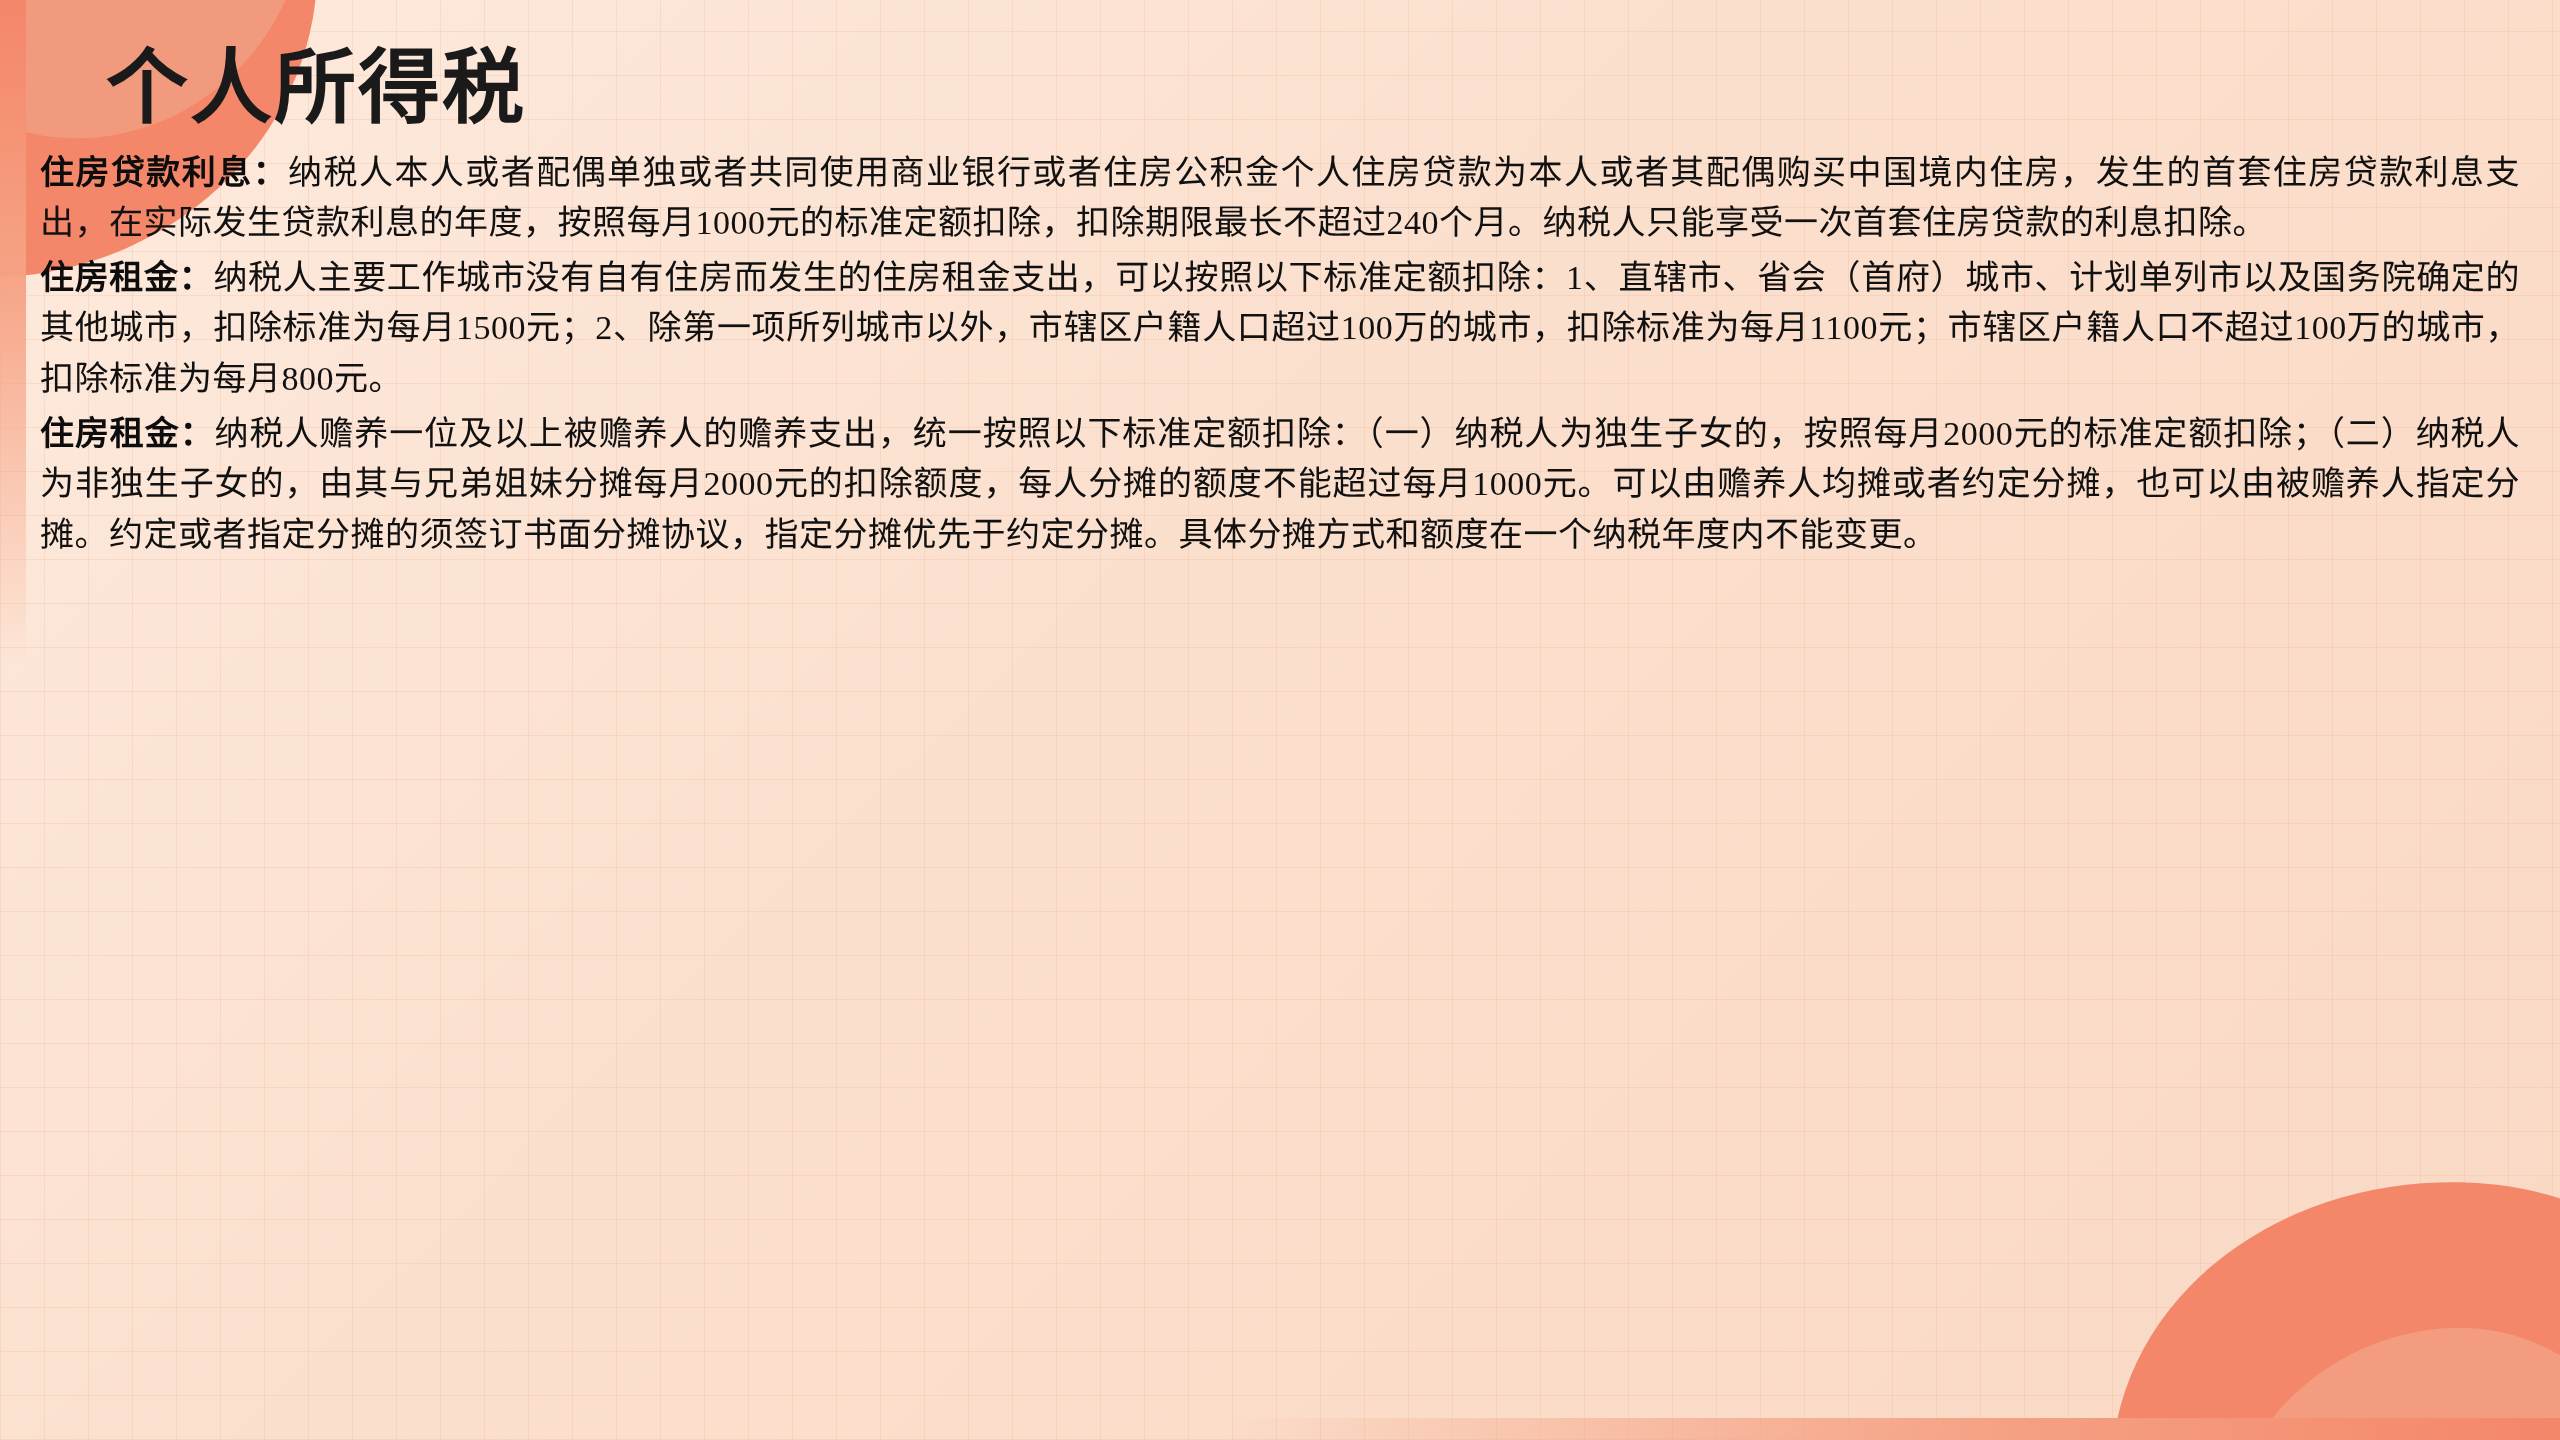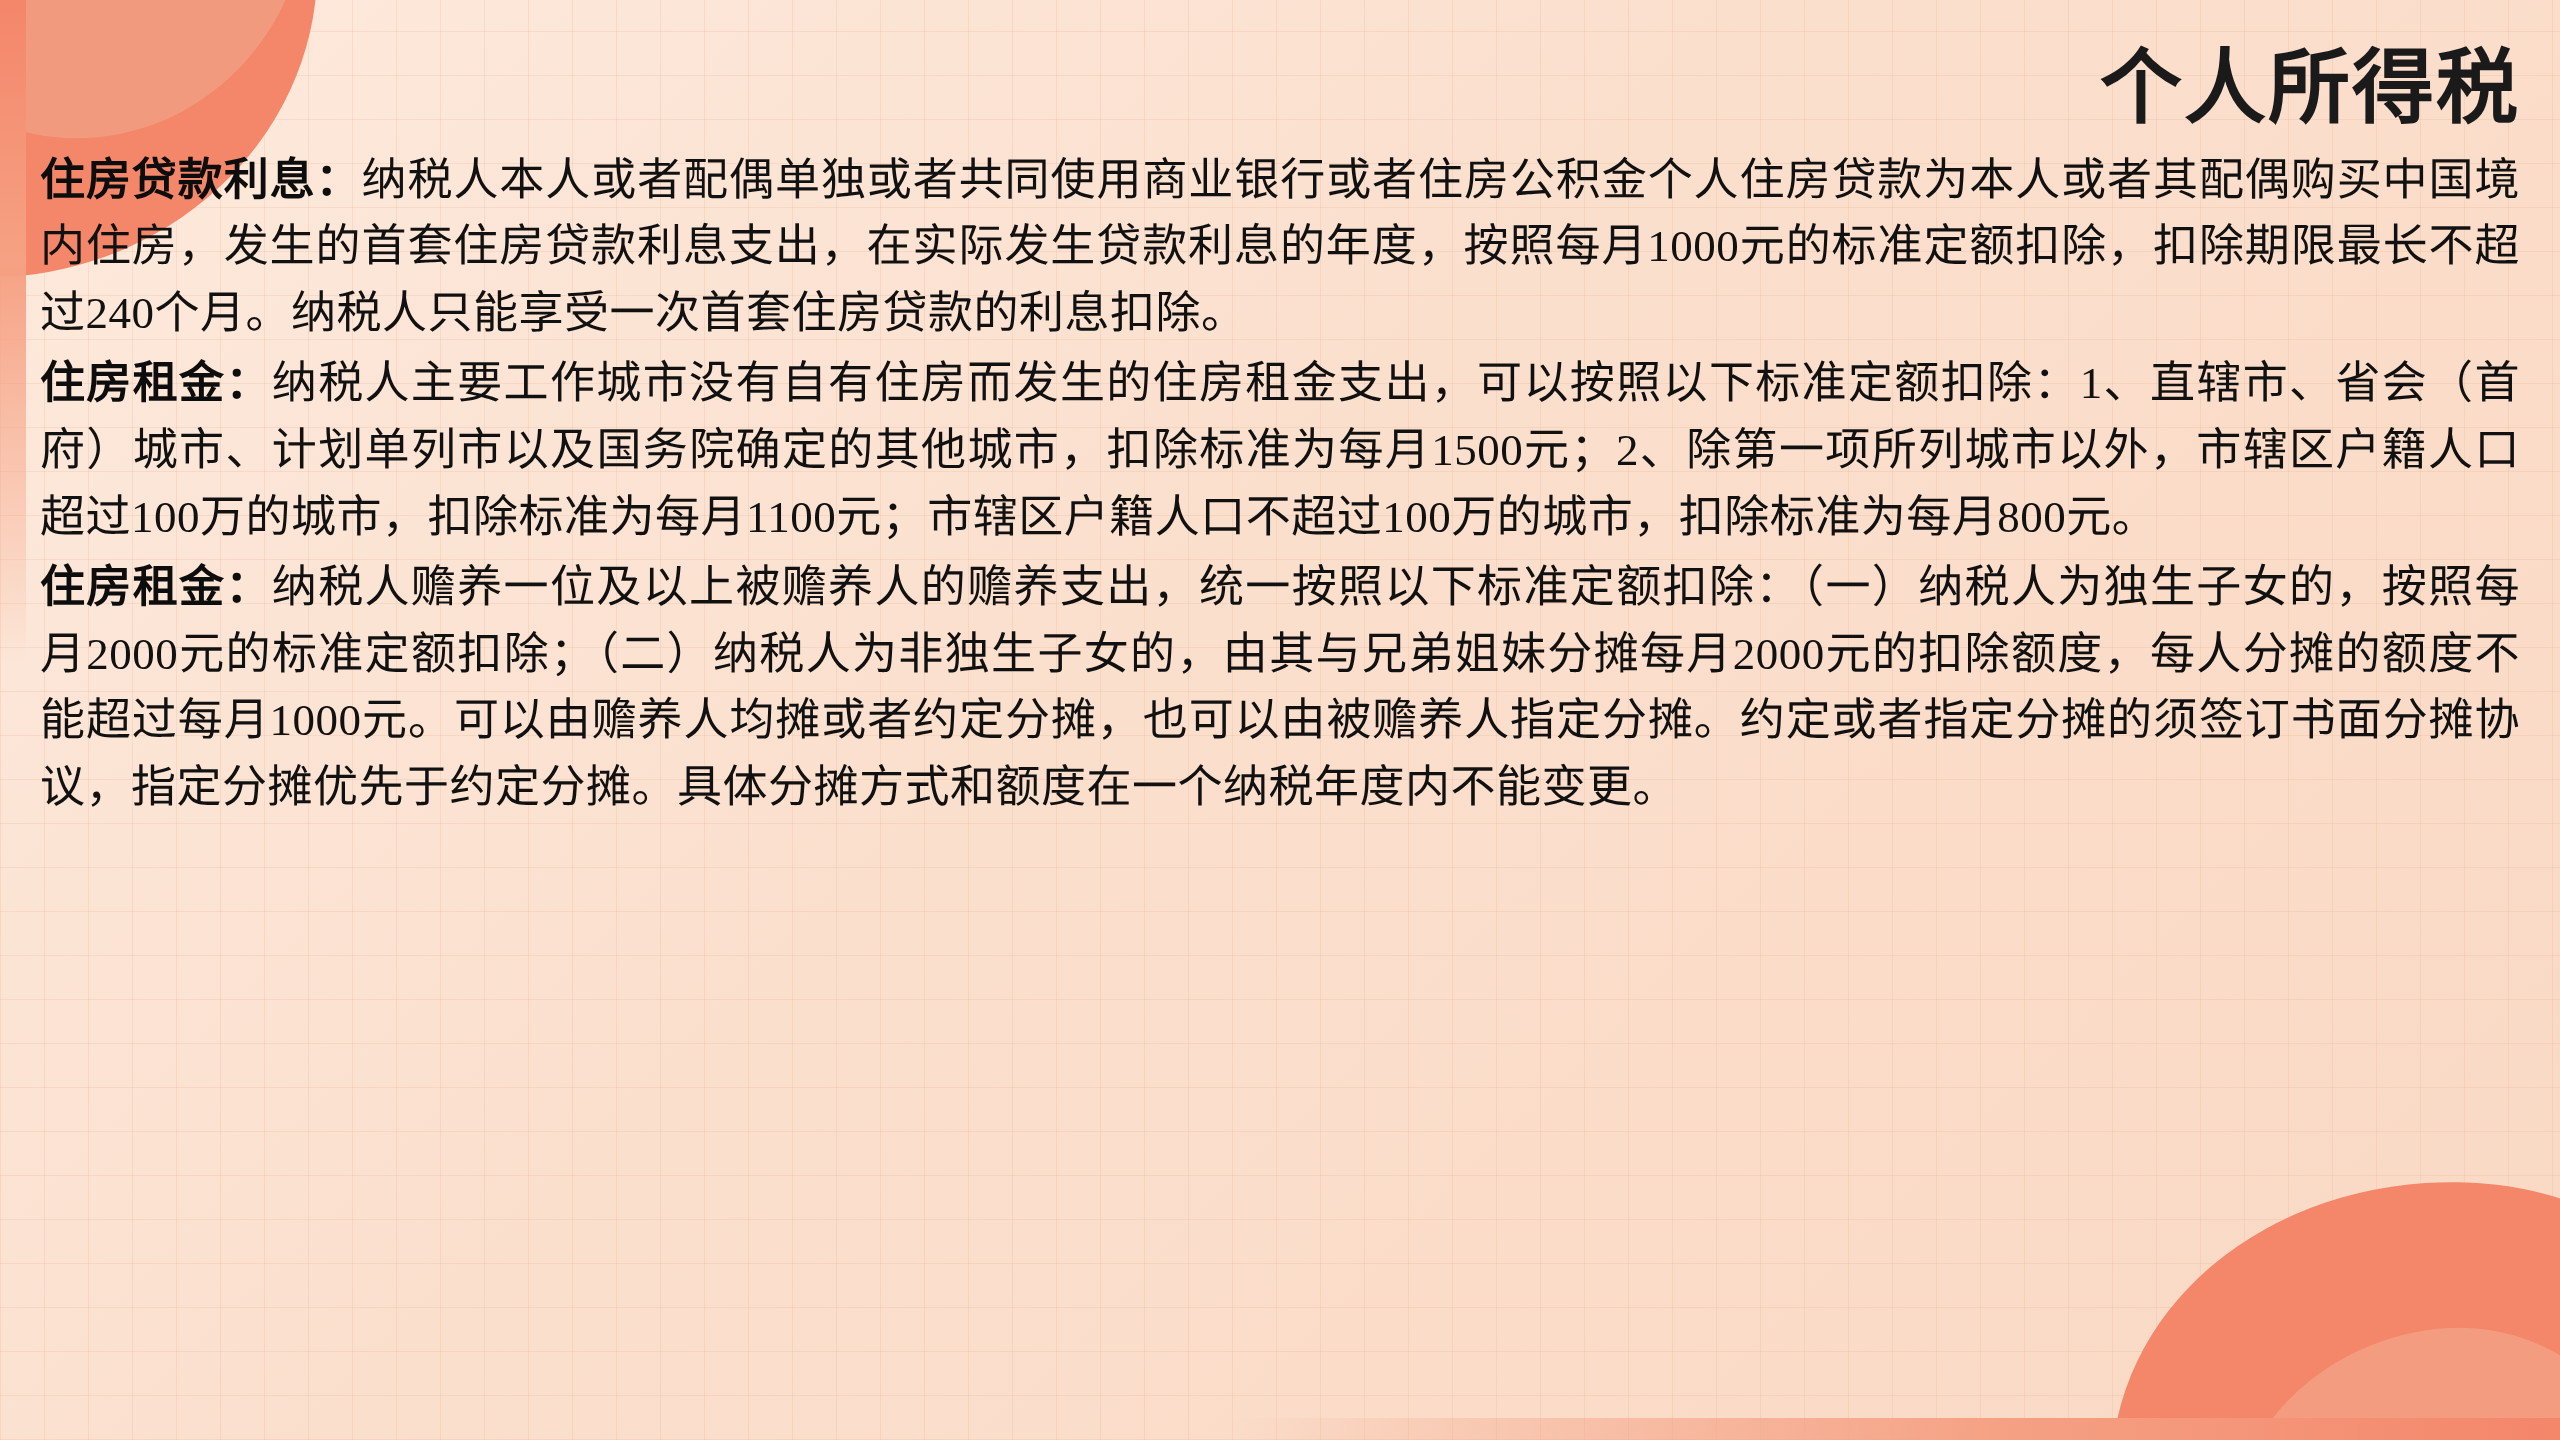--- a/index.html
+++ b/index.html
@@ -95,25 +95,24 @@
   }
 
   .slide-title {
     font-family: "DejaVu Sans", "Liberation Sans", sans-serif;
     font-weight: bold;
     font-size: 82px;
     line-height: 1.08;
     color: #1a1a1a;
     margin: 0 0 14px 66px;
     letter-spacing: 2px;
-    text-align: right;
   }
 
   .para {
-    font-size: 45px;
+    font-size: 34px;
     line-height: 1.48;
     color: #111111;
     margin: 0 0 4px 0;
     text-align: justify;
     text-justify: inter-ideograph;
     letter-spacing: 0.5px;
   }
   .para .lead {
     font-family: "DejaVu Sans", "Liberation Sans", sans-serif;
     font-weight: bold;

